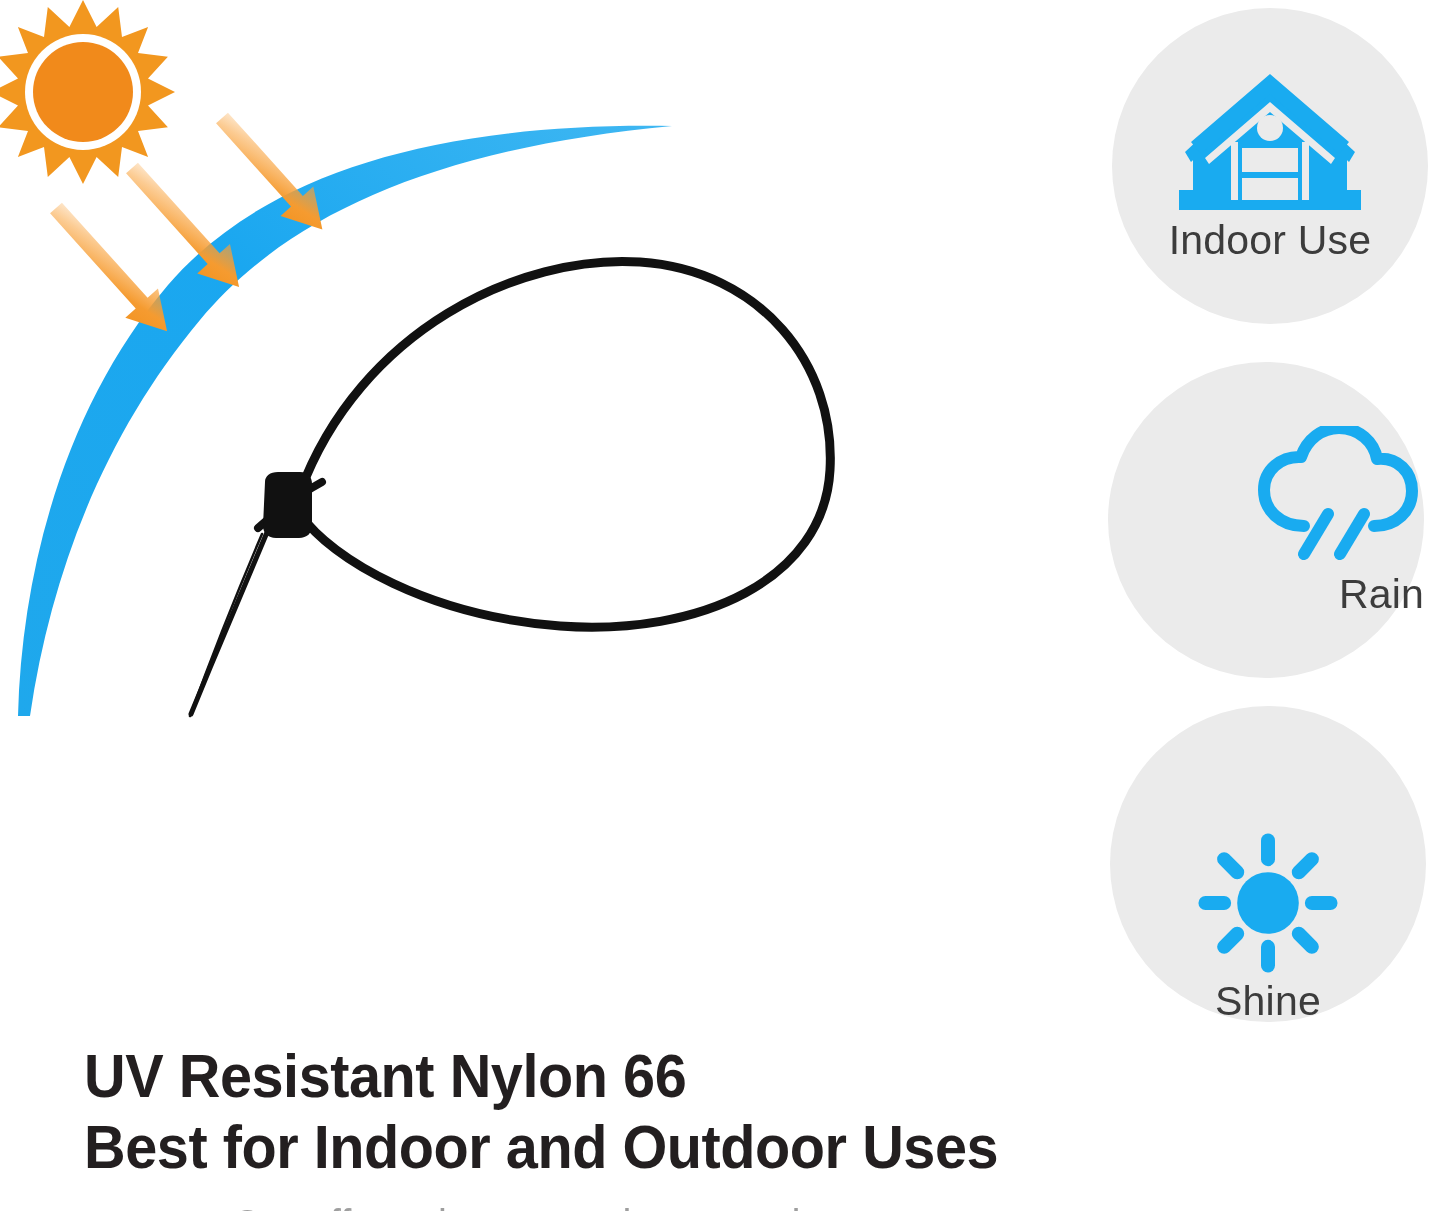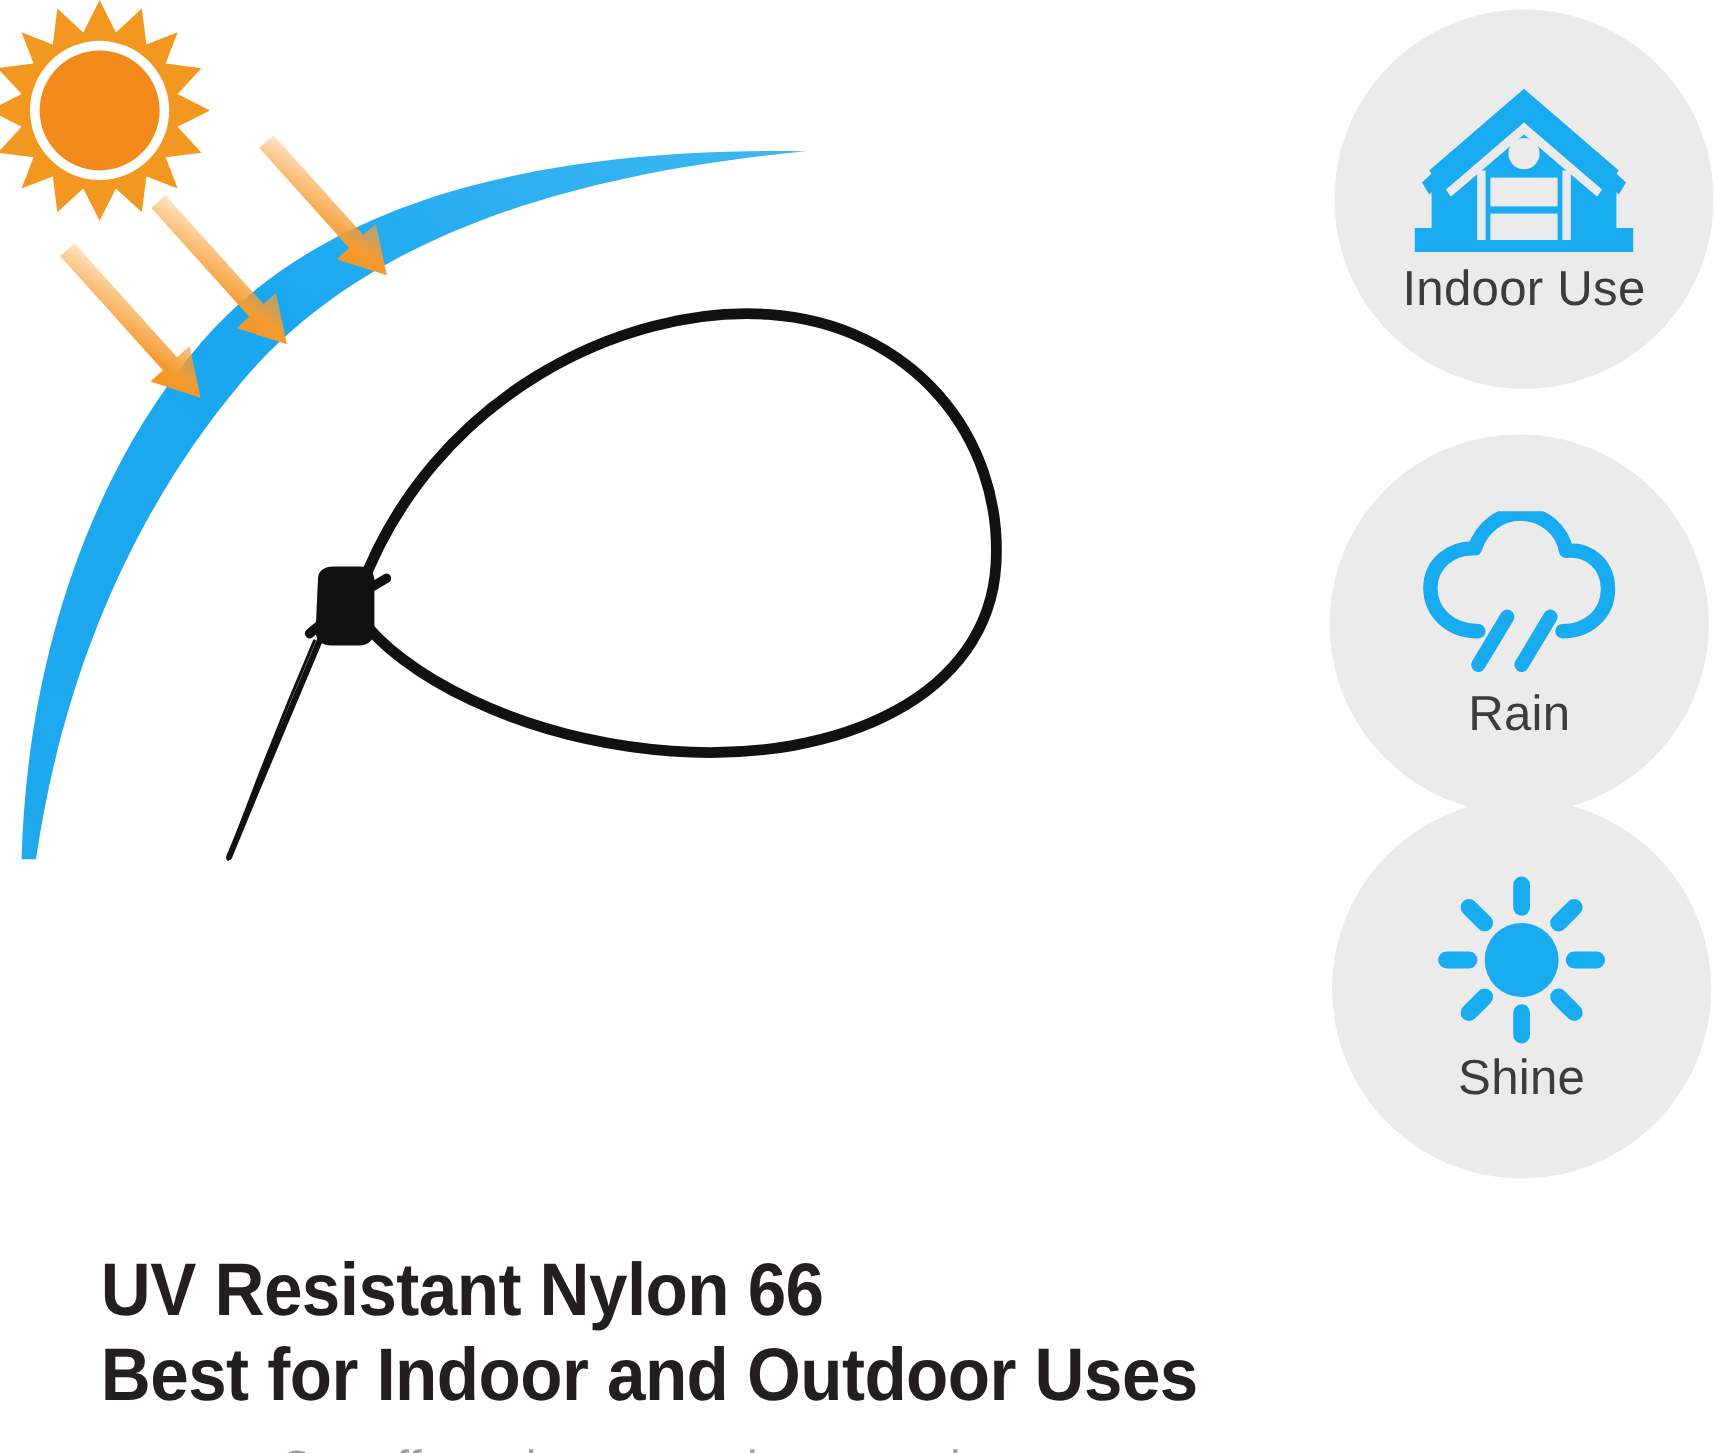--- a/index.html
+++ b/index.html
@@ -20,22 +20,22 @@
     position:absolute;
     width:316px;height:316px;
     border-radius:50%;
     background:#ebebeb;
     display:flex;
     flex-direction:column;
     align-items:center;
     justify-content:center;
   }
   #badge-0{left:1112px;top:8px;}
-  #badge-1{left:1108px;top:362px;}
-  #badge-2{left:1110px;top:666px;}
+  #badge-1{left:1108px;top:362px;align-items:flex-end;}
+  #badge-2{left:1110px;top:706px;justify-content:flex-end;}
   .feature-icon{
     display:block;
     height:140px;
     margin-bottom:8px;
   }
   .feature-icon svg{display:block;}
   .feature-label{
     font-size:41px;
     color:#3c3c3c;
     letter-spacing:.2px;

